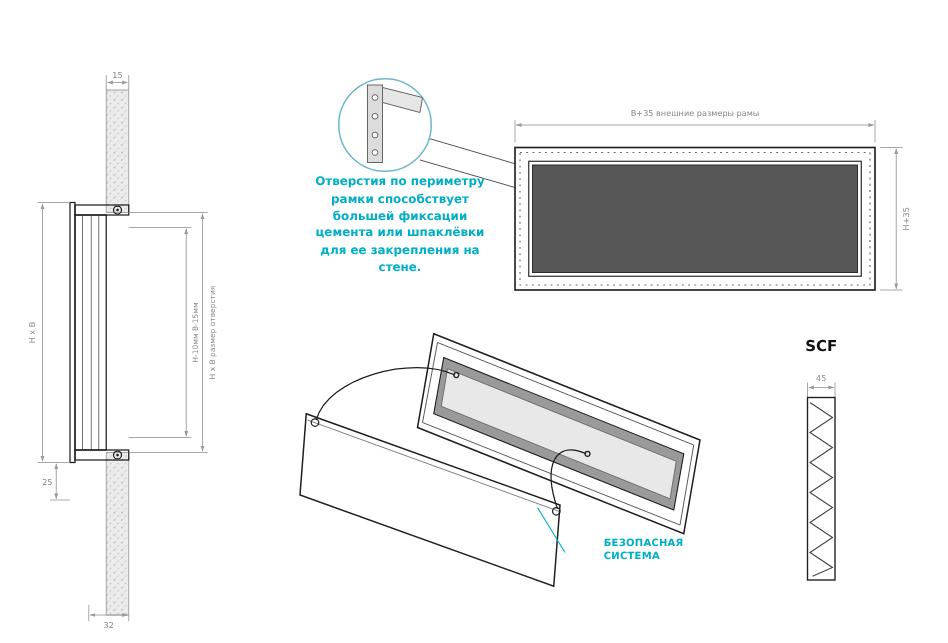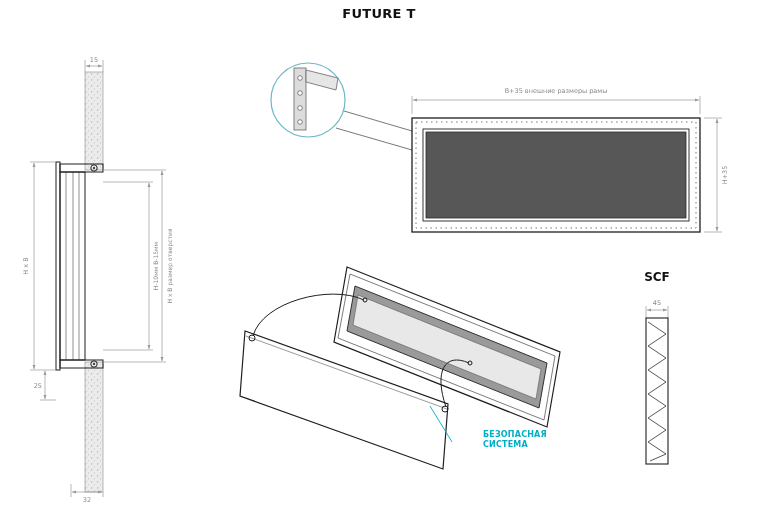--- a/index.html
+++ b/index.html
@@ -19,21 +19,20 @@
   .scf-t { font-size:12px; font-weight:bold; fill:#111; }
   .k  { stroke:#1f1f1f; stroke-width:1; fill:none; }
   .k2 { stroke:#444; stroke-width:.6; fill:none; }
   .d  { stroke:#9a9a9a; stroke-width:.7; fill:none; }
 </style>
 </head>
 <body>
 
 <div class="page">
 
-  <div class="title">FUTURE T</div>
 
   <svg class="art" viewBox="0 0 758 514">
     <defs>
       <marker id="arr" viewBox="0 0 8 8" refX="7.5" refY="4" markerWidth="6.5" markerHeight="6.5" orient="auto-start-reverse">
         <path d="M0,1.2 L8,4 L0,6.8 z" fill="#9a9a9a"></path>
       </marker>
       <pattern id="speckle" width="6" height="6" patternUnits="userSpaceOnUse">
         <rect width="6" height="6" fill="#ececec"></rect>
         <circle cx="1.5" cy="2" r="0.7" fill="#b3b3b3"></circle>
         <circle cx="4.5" cy="4.8" r="0.6" fill="#c2c2c2"></circle>
@@ -149,17 +148,18 @@
       <line x1="646" y1="318" x2="646" y2="306" class="d"></line>
       <line x1="668" y1="318" x2="668" y2="306" class="d"></line>
       <line x1="647" y1="310" x2="667" y2="310" class="d" marker-start="url(#arr)" marker-end="url(#arr)"></line>
       <text class="dim-t" x="657" y="305" text-anchor="middle">45</text>
 
       <rect x="646" y="318" width="22" height="146" fill="#fff" stroke="#1f1f1f" stroke-width="1.1"></rect>
       <path d="M648,322 L666,334 L648,346 L666,358 L648,370 L666,382 L648,394 L666,406 L648,418 L666,430 L648,442 L666,454 L650,461" fill="none" stroke="#444" stroke-width="0.9"></path>
     </g>
   </svg>
 
+  <div class="annotation">Отверстия по периметру рамки способствует большей фиксации цемента или шпаклёвки  для ее закрепления на стене.</div>
 
   <div class="safety">БЕЗОПАСНАЯ
 СИСТЕМА</div>
 
 </div>
 
 </body></html>

